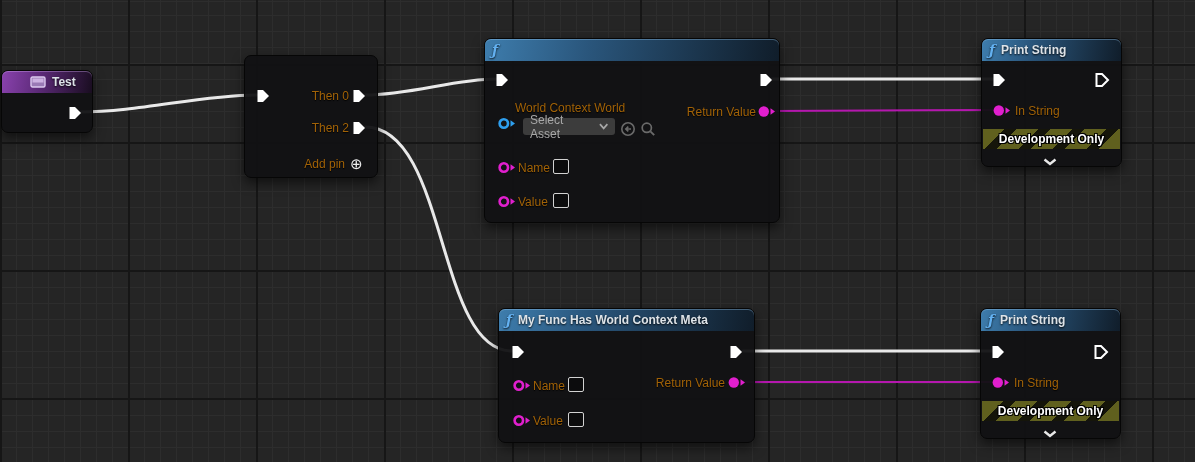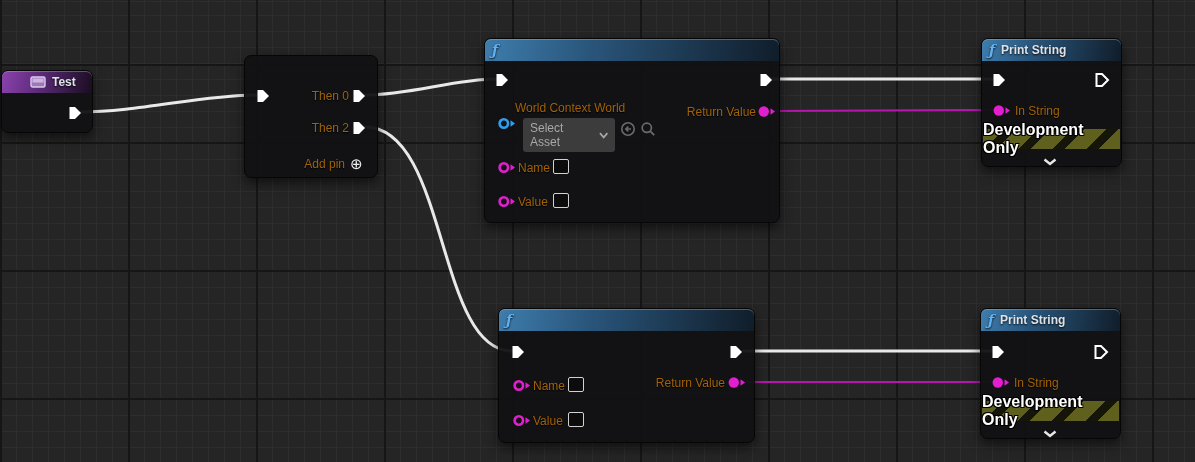--- a/index.html
+++ b/index.html
@@ -32,23 +32,23 @@
     font-size:14px;color:#63b1f1;line-height:1;}
   .pin{position:absolute;}
   .pin svg{display:block;}
   .plabel{position:absolute;font-size:12px;color:#a16207;white-space:nowrap;
     text-shadow:0 1px 1px #000;line-height:14px;}
   .txtbox{position:absolute;width:14px;height:13px;background:rgba(0,0,0,.30);
     border:1.5px solid #d2d2d2;border-radius:2px;padding:0;}
   .devonly{position:absolute;left:1px;right:1px;height:20px;
     background:repeating-linear-gradient(135deg,#60601e 0 15px,#15150a 15px 24px);
     display:flex;align-items:center;justify-content:center;
-    font-size:16px;font-weight:bold;color:#fff;
+    font-size:12px;font-weight:bold;color:#fff;
     text-shadow:-1px -1px 0 #000,1px -1px 0 #000,-1px 1px 0 #000,1px 1px 0 #000;}
-  .dropdown{position:absolute;background:#3c3c3c;border-radius:3px;height:34px;
+  .dropdown{position:absolute;background:#3c3c3c;border-radius:3px;height:17px;
     display:flex;align-items:center;gap:7px;padding:8px 7px;box-sizing:border-box;
     font-size:12px;color:#a8a8a8;}
   .iconbtn{position:absolute;}
   .addpin{position:absolute;font-size:15px;color:#ececec;line-height:15px;}
   .chev{position:absolute;}
 </style>
 </head>
 <body>
 
 <div id="canvas" data-name="blueprint-graph-canvas">
@@ -194,20 +194,21 @@
     <span class="chev" style="left:61px;top:113px;" data-name="collapse-chevron-icon">
       <svg width="14" height="8" viewBox="0 0 14 8">
         <polyline points="1.5,1.5 7,6 12.5,1.5" fill="none" stroke="#e8e8e8" stroke-width="2.4"></polyline>
       </svg>
     </span>
   </div>
 
   <div class="node" data-name="node-my-func-has-world-context-meta" style="left:498px;top:308px;width:255px;height:133px;">
     <div class="hdr fn" data-name="node-func-has-world-header">
       <span class="fglyph" data-name="function-icon">ƒ</span>
+      <span data-name="node-title">My Func Has World Context Meta</span>
     </div>
     <span class="pin" style="left:11px;top:35px;" data-name="exec-in-pin">
       <svg width="16" height="16" viewBox="0 0 16 16">
         <path d="M2.5,2 H8 L14,8 L8,14 H2.5 Z" fill="#ffffff"></path>
       </svg>
     </span>
     <span class="pin" style="left:229px;top:35px;" data-name="exec-out-pin">
       <svg width="16" height="16" viewBox="0 0 16 16">
         <path d="M2.5,2 H8 L14,8 L8,14 H2.5 Z" fill="#ffffff"></path>
       </svg>

